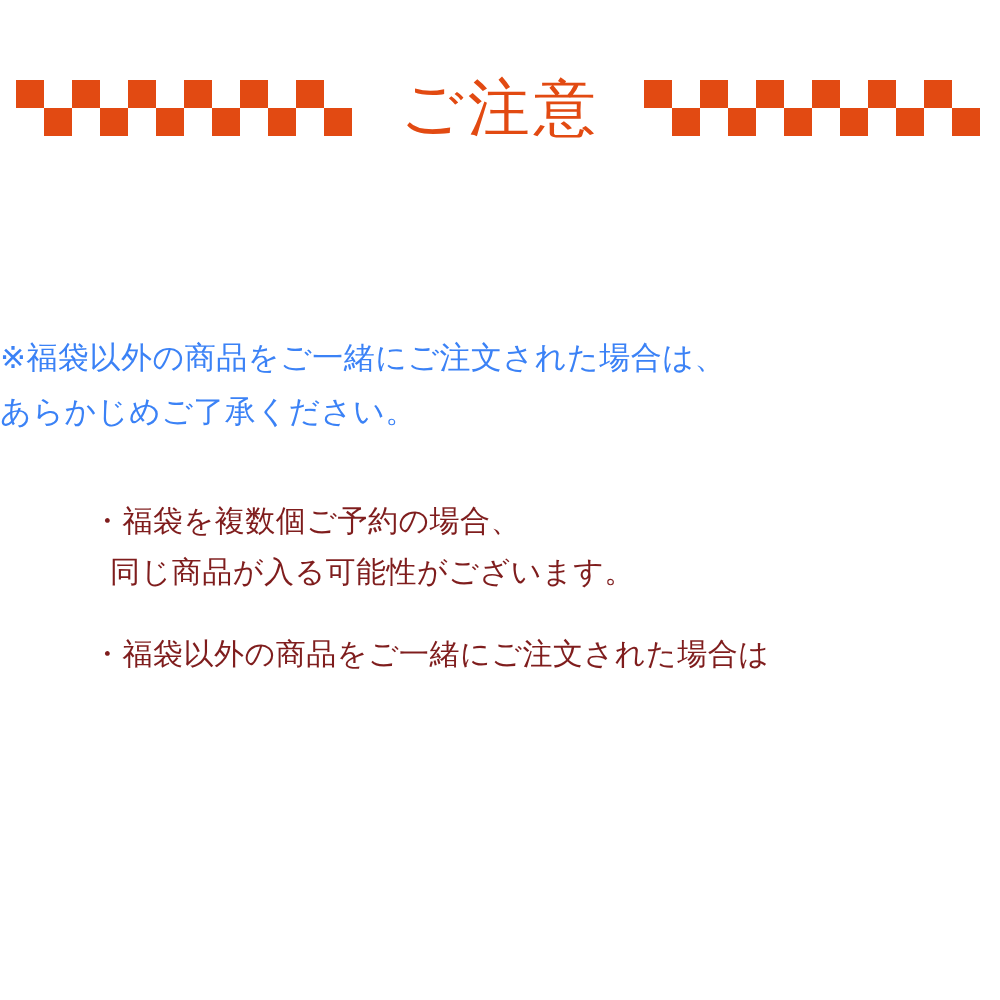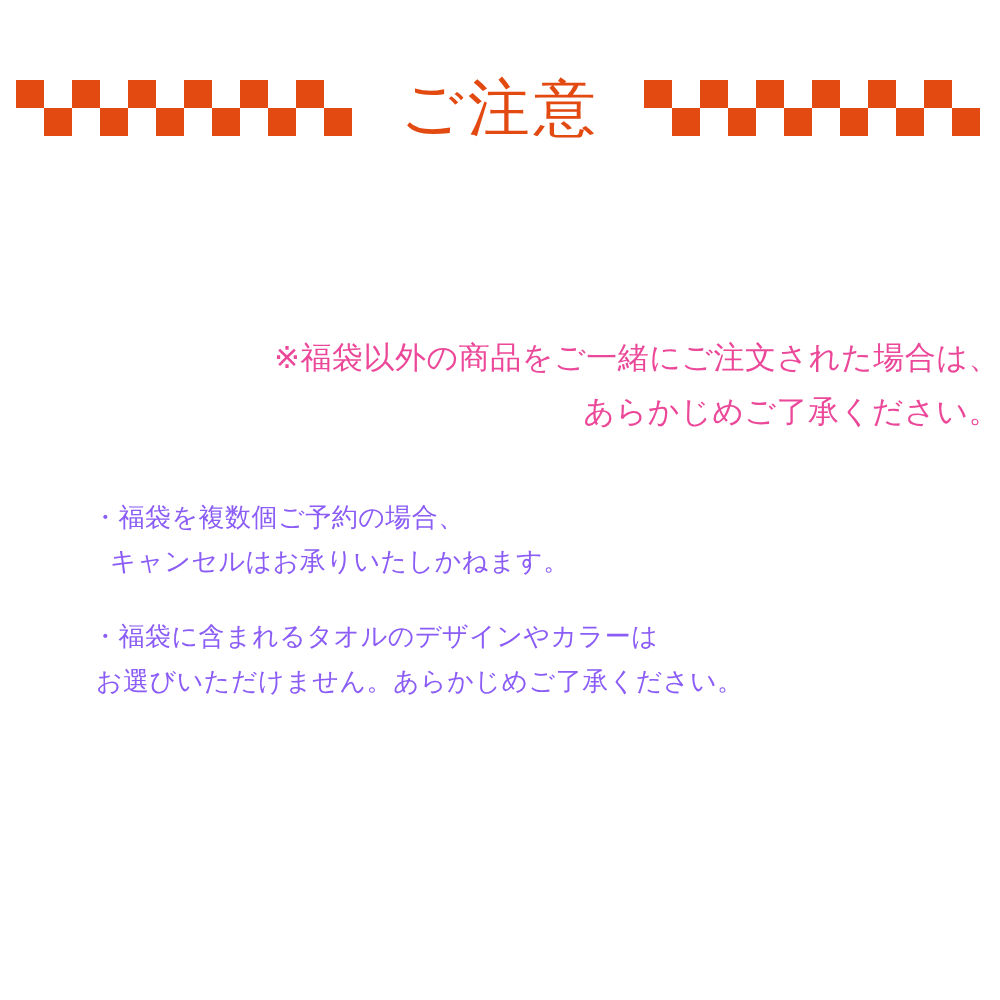--- a/index.html
+++ b/index.html
@@ -51,43 +51,43 @@
 
   
   .body-block {
     position: absolute;
     top: 330px;
     left: 0;
     width: 1000px;
   }
 
   .notice {
-    color: #ec4899;
+    color: #3b82f6;
     font-family: "DejaVu Sans", "Liberation Sans", sans-serif;
     font-size: 31px;
     line-height: 1.75;
-    text-align: right;
+    text-align: left;
     letter-spacing: 0.5px;
     margin: 0 0 56px 0;
   }
   .notice .line { display: block; }
 
   .bullets {
     margin: 0;
     padding: 0 0 0 92px;
     list-style: none;
     color: #3a3a3a;
   }
   .bullet {
     font-family: "DejaVu Sans", "Liberation Sans", sans-serif;
-    font-size: 26px;
+    font-size: 30px;
     line-height: 1.72;
     letter-spacing: 0.5px;
     margin-bottom: 30px;
-    color: #8b5cf6;
+    color: #7f1d1d;
   }
   .bullet .l2 {
     display: block;
     padding-left: 18px;
   }
   .bullet.tight .l2 {
     padding-left: 4px;
   }
 </style>
 </head>
@@ -138,23 +138,22 @@
   <div class="body-block">
 
     <div class="notice">
       <span class="line">※福袋以外の商品をご一緒にご注文された場合は、</span>
       <span class="line">あらかじめご了承ください。</span>
     </div>
 
     <ul class="bullets">
       <li class="bullet">
         <span>・福袋を複数個ご予約の場合、</span>
-        <span class="l2">キャンセルはお承りいたしかねます。</span>
+        <span class="l2">同じ商品が入る可能性がございます。</span>
       </li>
       <li class="bullet tight">
-        <span>・福袋に含まれるタオルのデザインやカラーは</span>
-        <span class="l2">お選びいただけません。あらかじめご了承ください。</span>
+        <span>・福袋以外の商品をご一緒にご注文された場合は</span>
       </li>
     </ul>
 
   </div>
 
 </div>
 
 </body></html>

